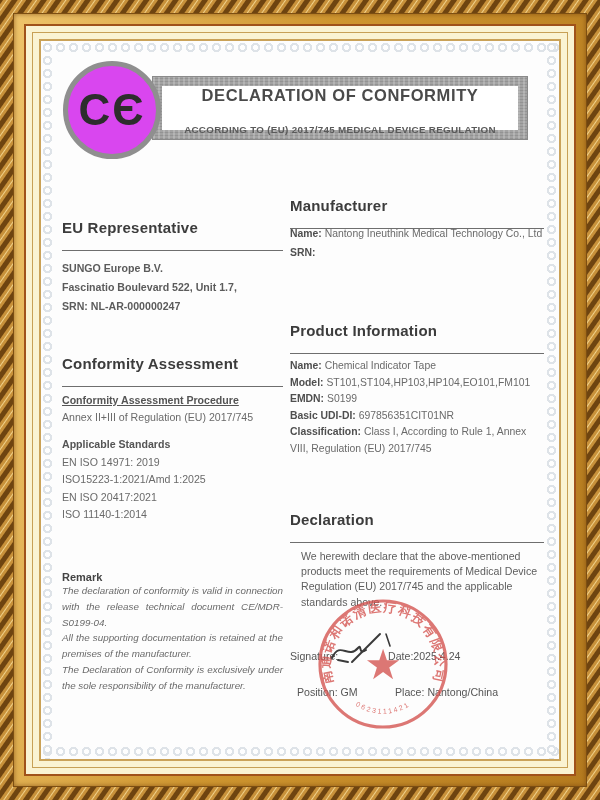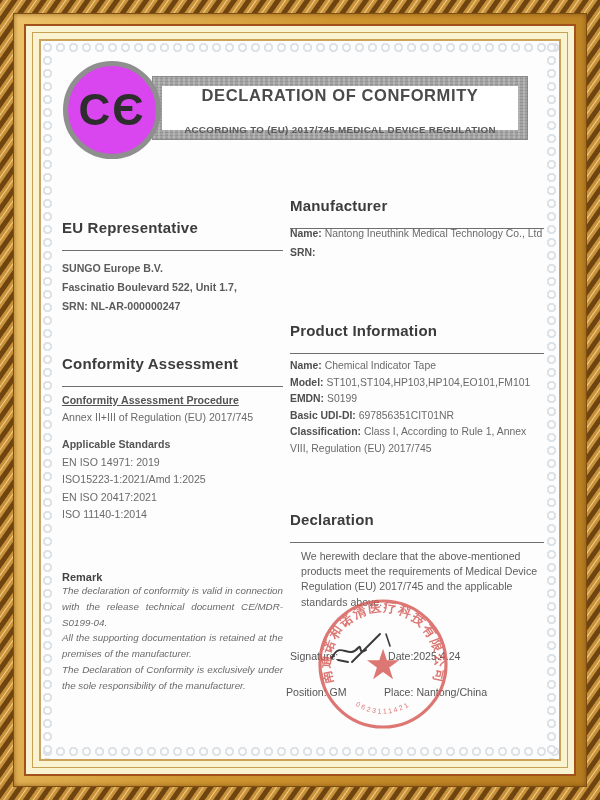--- a/index.html
+++ b/index.html
@@ -140,21 +140,21 @@
     <p><span class="lbl">Classification:</span> <span>Class I, According to Rule 1, Annex VIII, Regulation (EU) 2017/745</span></p>
   </div>
 
   <h2 class="sec abs" style="left:290px; top:511px; width:254px;">Declaration</h2>
   <p class="abs decl-p" style="left:290px; top:549px; width:254px;margin-left:11px;">We herewith declare that the above-mentioned products meet the requirements of Medical Device Regulation (EU) 2017/745 and the applicable standards above.</p>
 
   <div class="sig-row" style="left:290px; top:650px;">
     <span>Signature:</span>
     <span class="right">Date:2025.4.24</span>
   </div>
-  <div class="sig-row" style="left:286px; top:686px;">
+  <div class="sig-row" style="left:297px; top:686px;">
     <span>Position: GM</span>
     <span class="right">Place: Nantong/China</span>
   </div>
 
   <div class="abs" id="stamp">
     <svg viewBox="0 0 134 134" width="134" height="134">
       <g opacity="0.78">
         <circle cx="67" cy="67" r="63" fill="none" stroke="#d4524e" stroke-width="3.2"></circle>
         <defs>
           <path id="arcTop" d="M 20 92 A 53 53 0 1 1 114 92" fill="none"></path>

